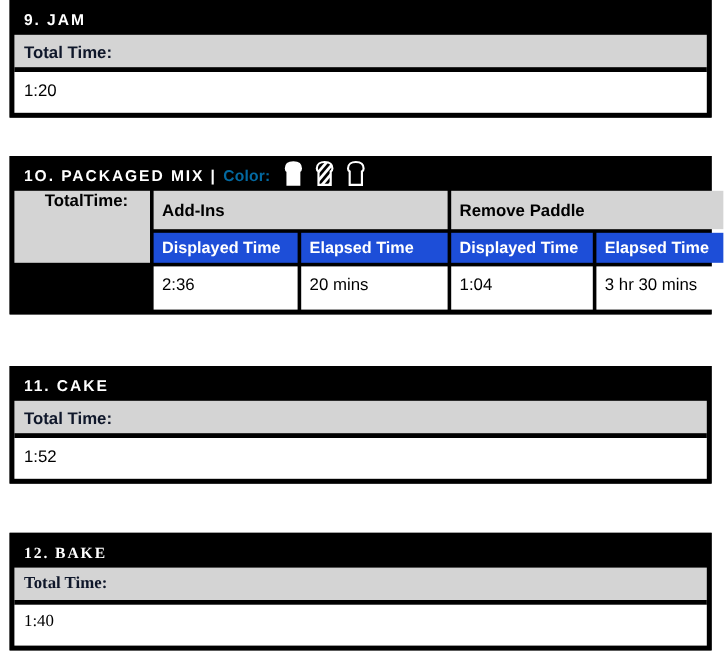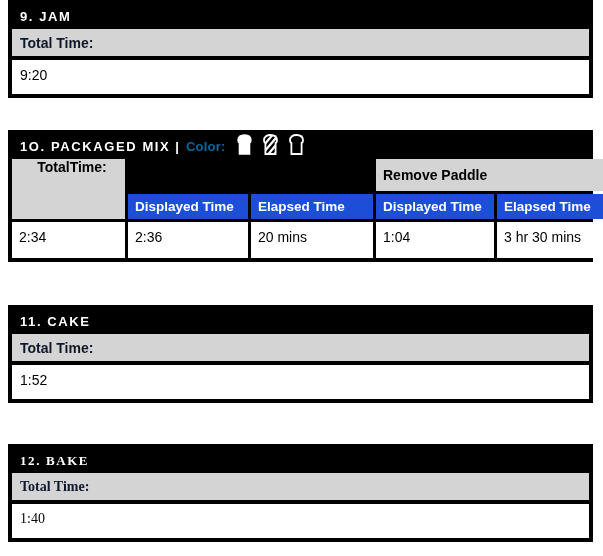--- a/index.html
+++ b/index.html
@@ -177,21 +177,21 @@
 <div class="page">
 
   <div class="section" style="top:0px;">
     <div class="sec-header">
       <span class="sec-title">9. JAM</span>
     </div>
     <div class="simple-label-row">
       <span class="lbl">Total Time:</span>
     </div>
     <div class="simple-value-row">
-      <span class="val">9:20</span>
+      <span class="val">1:20</span>
     </div>
   </div>
 
   <div class="section" style="top:130px;">
     <div class="sec-header">
       <span class="sec-title">1O. PACKAGED MIX</span>
       <span class="sec-divider">|</span>
       <span class="color-label">Color:</span>
       <span class="icon-row">
         <span class="bread-ico">
@@ -225,40 +225,40 @@
         </span>
       </span>
     </div>
 
     <div class="mix-table">
       <div class="cell cell-totaltime">
         <span class="lbl">Total</span>
         <span class="lbl">Time:</span>
       </div>
 
+      <div class="cell grp-head grp-addins">
+        <span class="lbl">Add-Ins</span>
+      </div>
       <div class="cell grp-head grp-remove">
         <span class="lbl">Remove Paddle</span>
       </div>
 
       <div class="cell sub-head" style="grid-column:2/3;">
         <span class="lbl">Displayed Time</span>
       </div>
       <div class="cell sub-head" style="grid-column:3/4;">
         <span class="lbl">Elapsed Time</span>
       </div>
       <div class="cell sub-head" style="grid-column:4/5;">
         <span class="lbl">Displayed Time</span>
       </div>
       <div class="cell sub-head" style="grid-column:5/6;">
         <span class="lbl">Elapsed Time</span>
       </div>
 
-      <div class="cell data-cell" style="grid-column:1/2;">
-        <span class="val">2:34</span>
-      </div>
       <div class="cell data-cell" style="grid-column:2/3;">
         <span class="val">2:36</span>
       </div>
       <div class="cell data-cell" style="grid-column:3/4;">
         <span class="val">20 mins</span>
       </div>
       <div class="cell data-cell" style="grid-column:4/5;">
         <span class="val">1:04</span>
       </div>
       <div class="cell data-cell" style="grid-column:5/6;">

